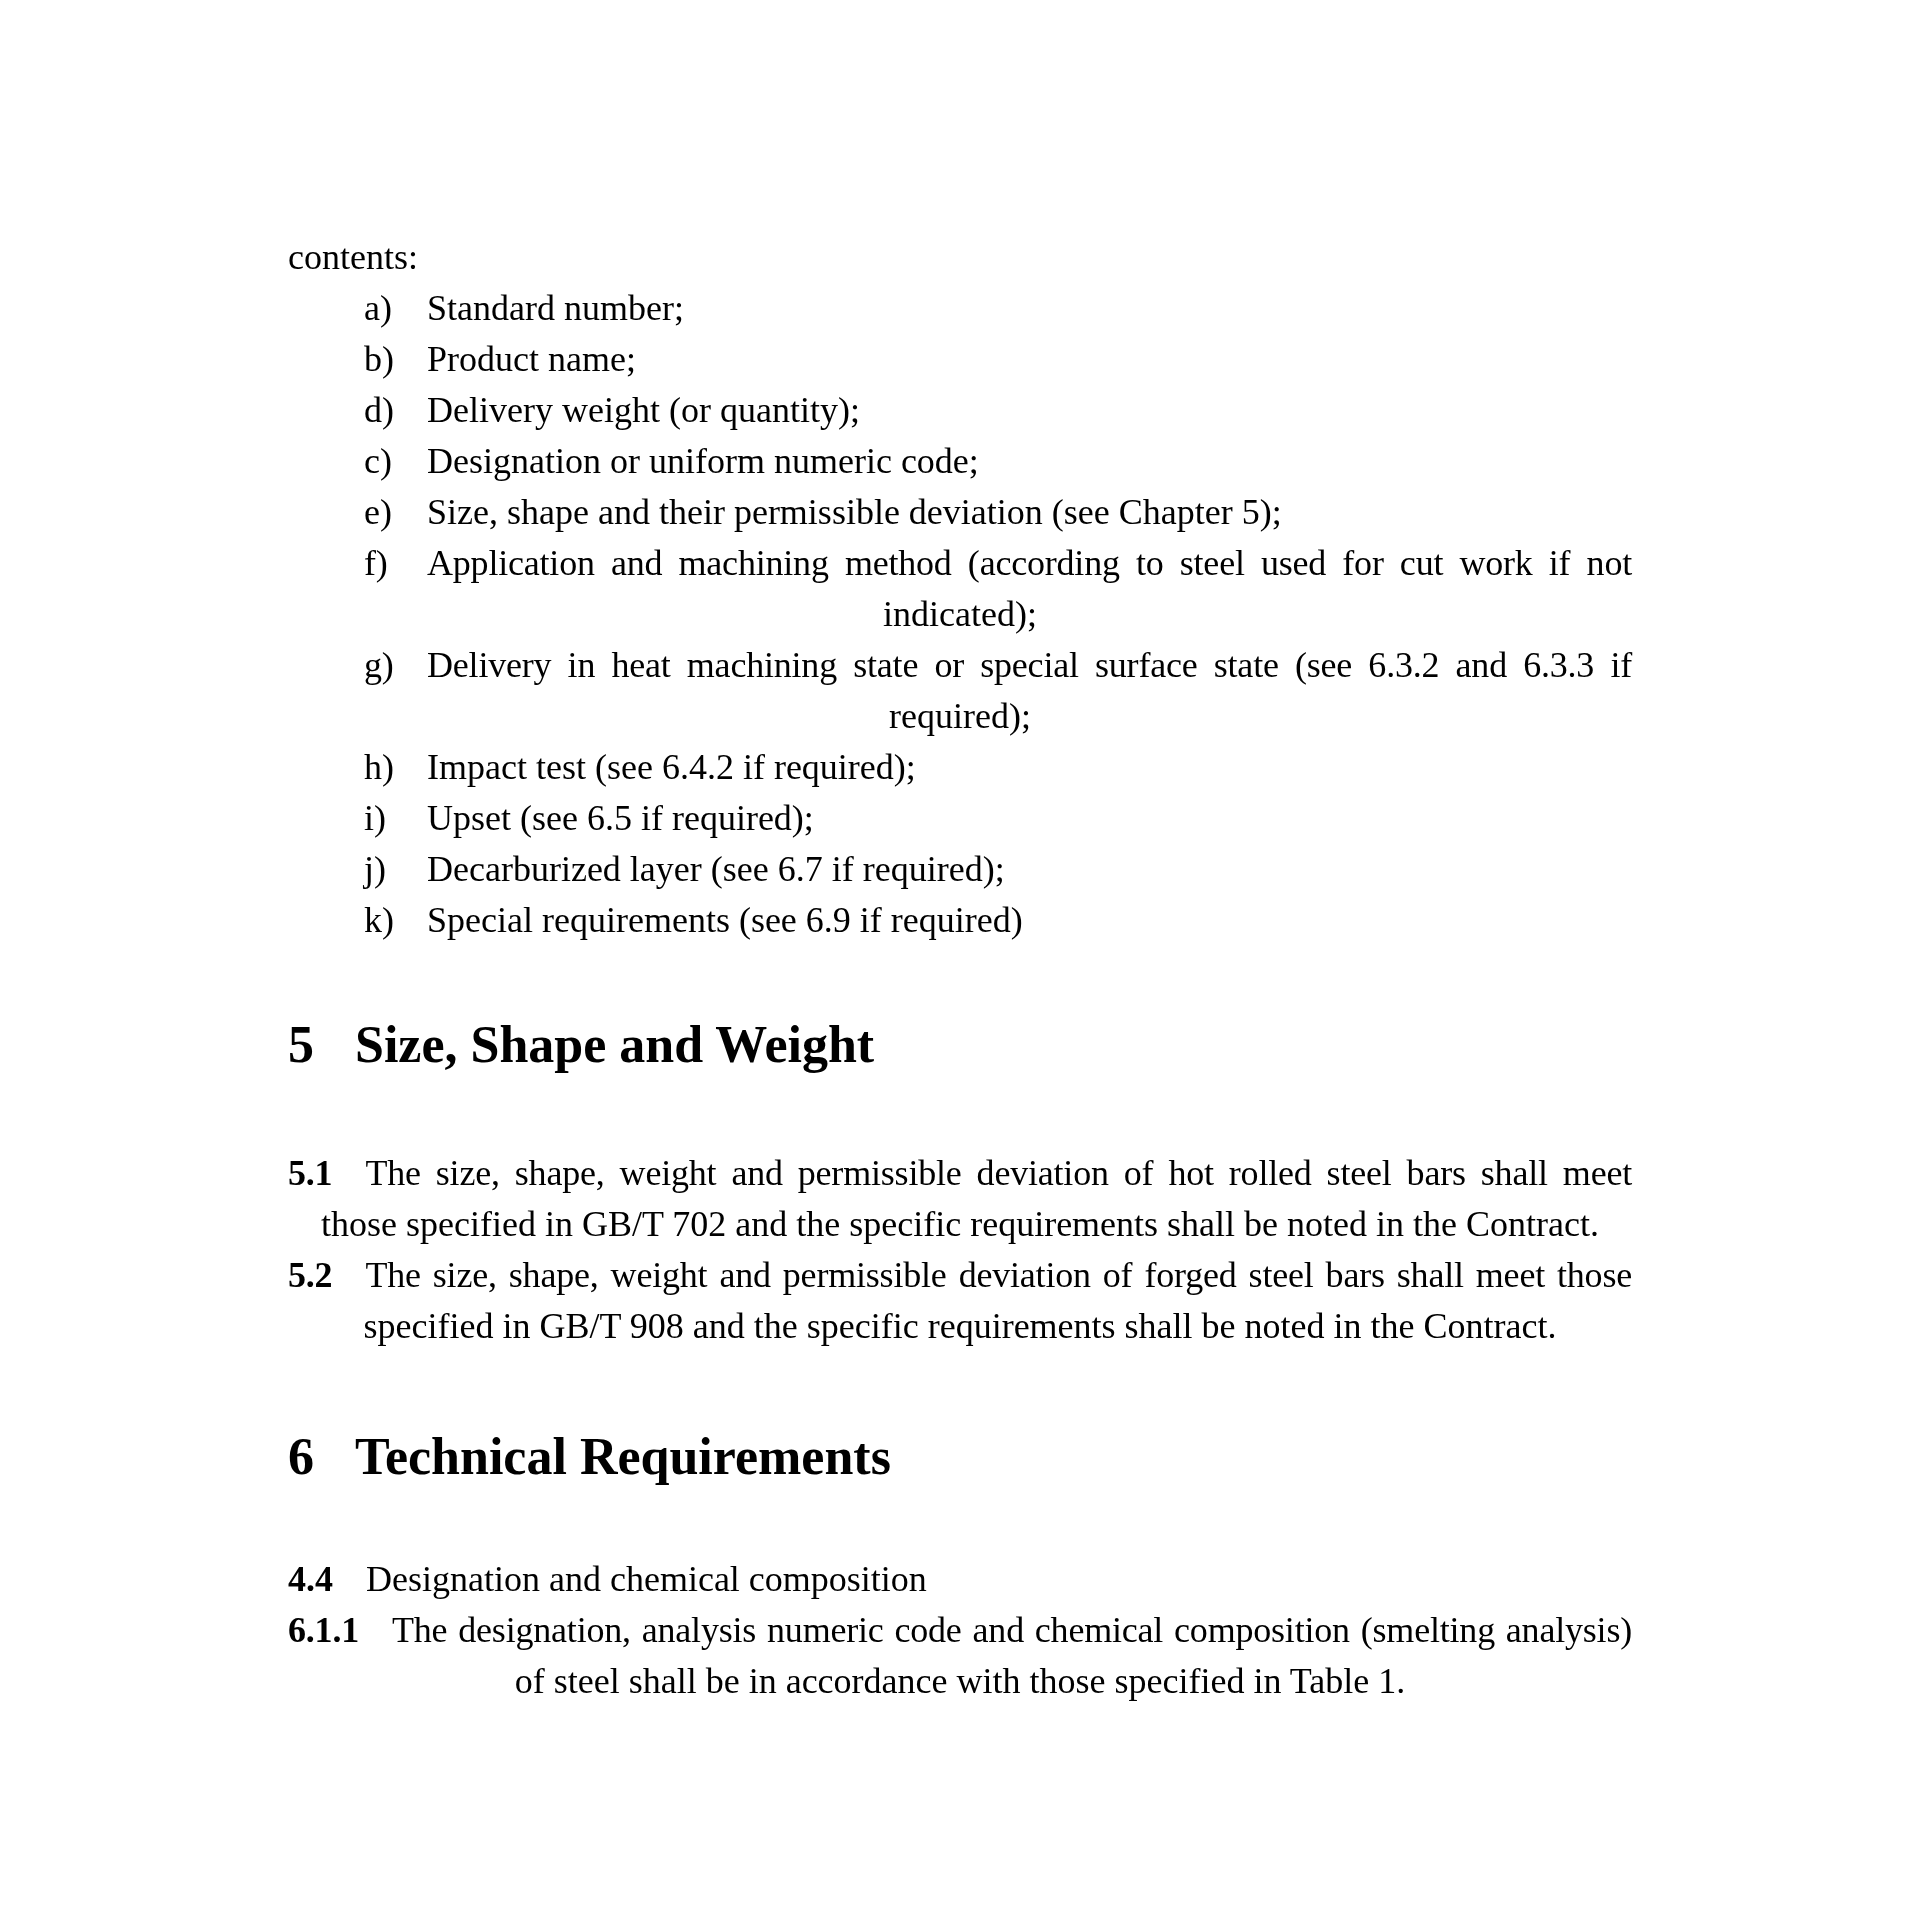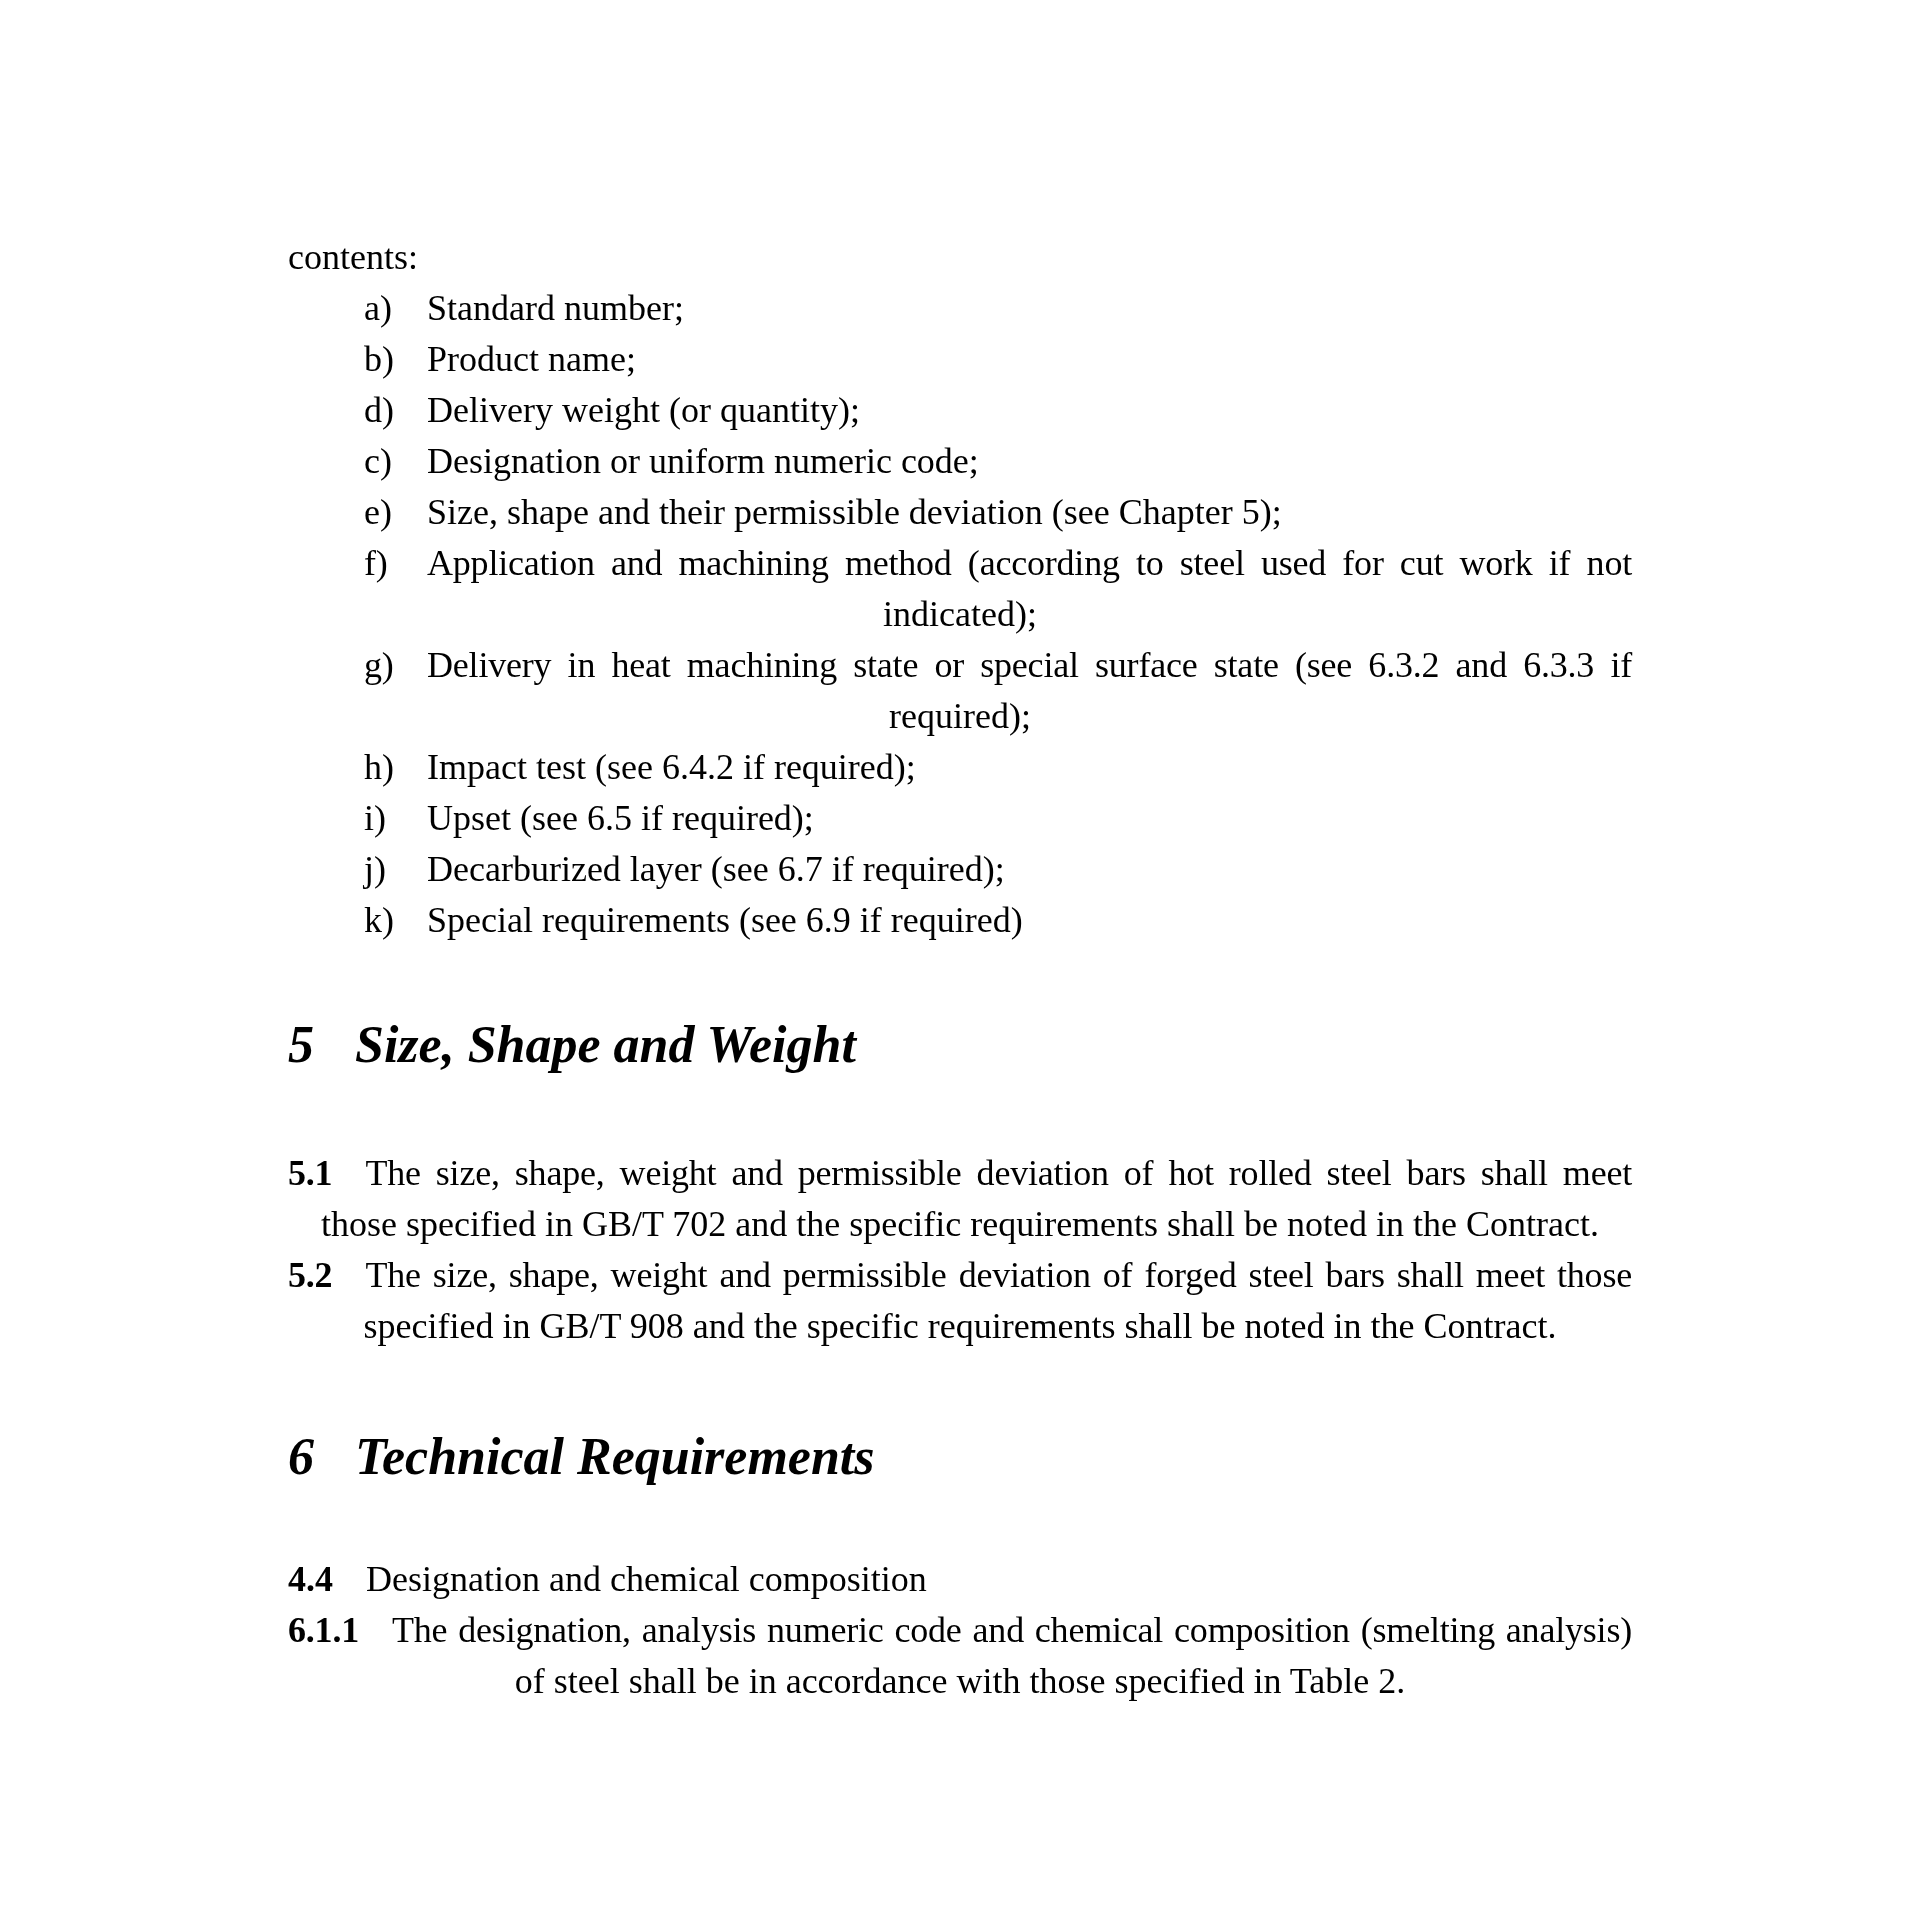--- a/index.html
+++ b/index.html
@@ -45,21 +45,20 @@
   }
   
   .cont { text-align: center; }
   .num { font-weight: bold; }
   .gap { display: inline-block; width: 33px; }
   h2.h {
     font-size: 52px;
     line-height: 58px;
     font-weight: bold;
     margin: 70px 0 74px 0;
-    font-style: italic;
   }
   h2.h-second { margin: 76px 0 68px 0; }
   .hnum { display: inline-block; width: 67px; }
 </style>
 </head>
 <body>
 
 <div class="sheet">
 
   <p class="line">contents:</p>
@@ -94,16 +93,16 @@
   <p class="line cont">those specified in GB/T 702 and the specific requirements shall be noted in the Contract.</p>
 
   <p class="line jline"><b class="num">5.2</b><span class="gap"></span><span>The size, shape, weight and permissible deviation of forged steel bars shall meet those</span></p>
   <p class="line cont">specified in GB/T 908 and the specific requirements shall be noted in the Contract.</p>
 
   <h2 class="h h-second"><span class="hnum">6</span><span>Technical Requirements</span></h2>
 
   <p class="line"><b class="num">4.4</b><span class="gap"></span><span>Designation and chemical composition</span></p>
 
   <p class="line jline"><b class="num">6.1.1</b><span class="gap"></span><span>The designation, analysis numeric code and chemical composition (smelting analysis)</span></p>
-  <p class="line cont">of steel shall be in accordance with those specified in Table 2.</p>
+  <p class="line cont">of steel shall be in accordance with those specified in Table 1.</p>
 
 </div>
 
 
 </body></html>

